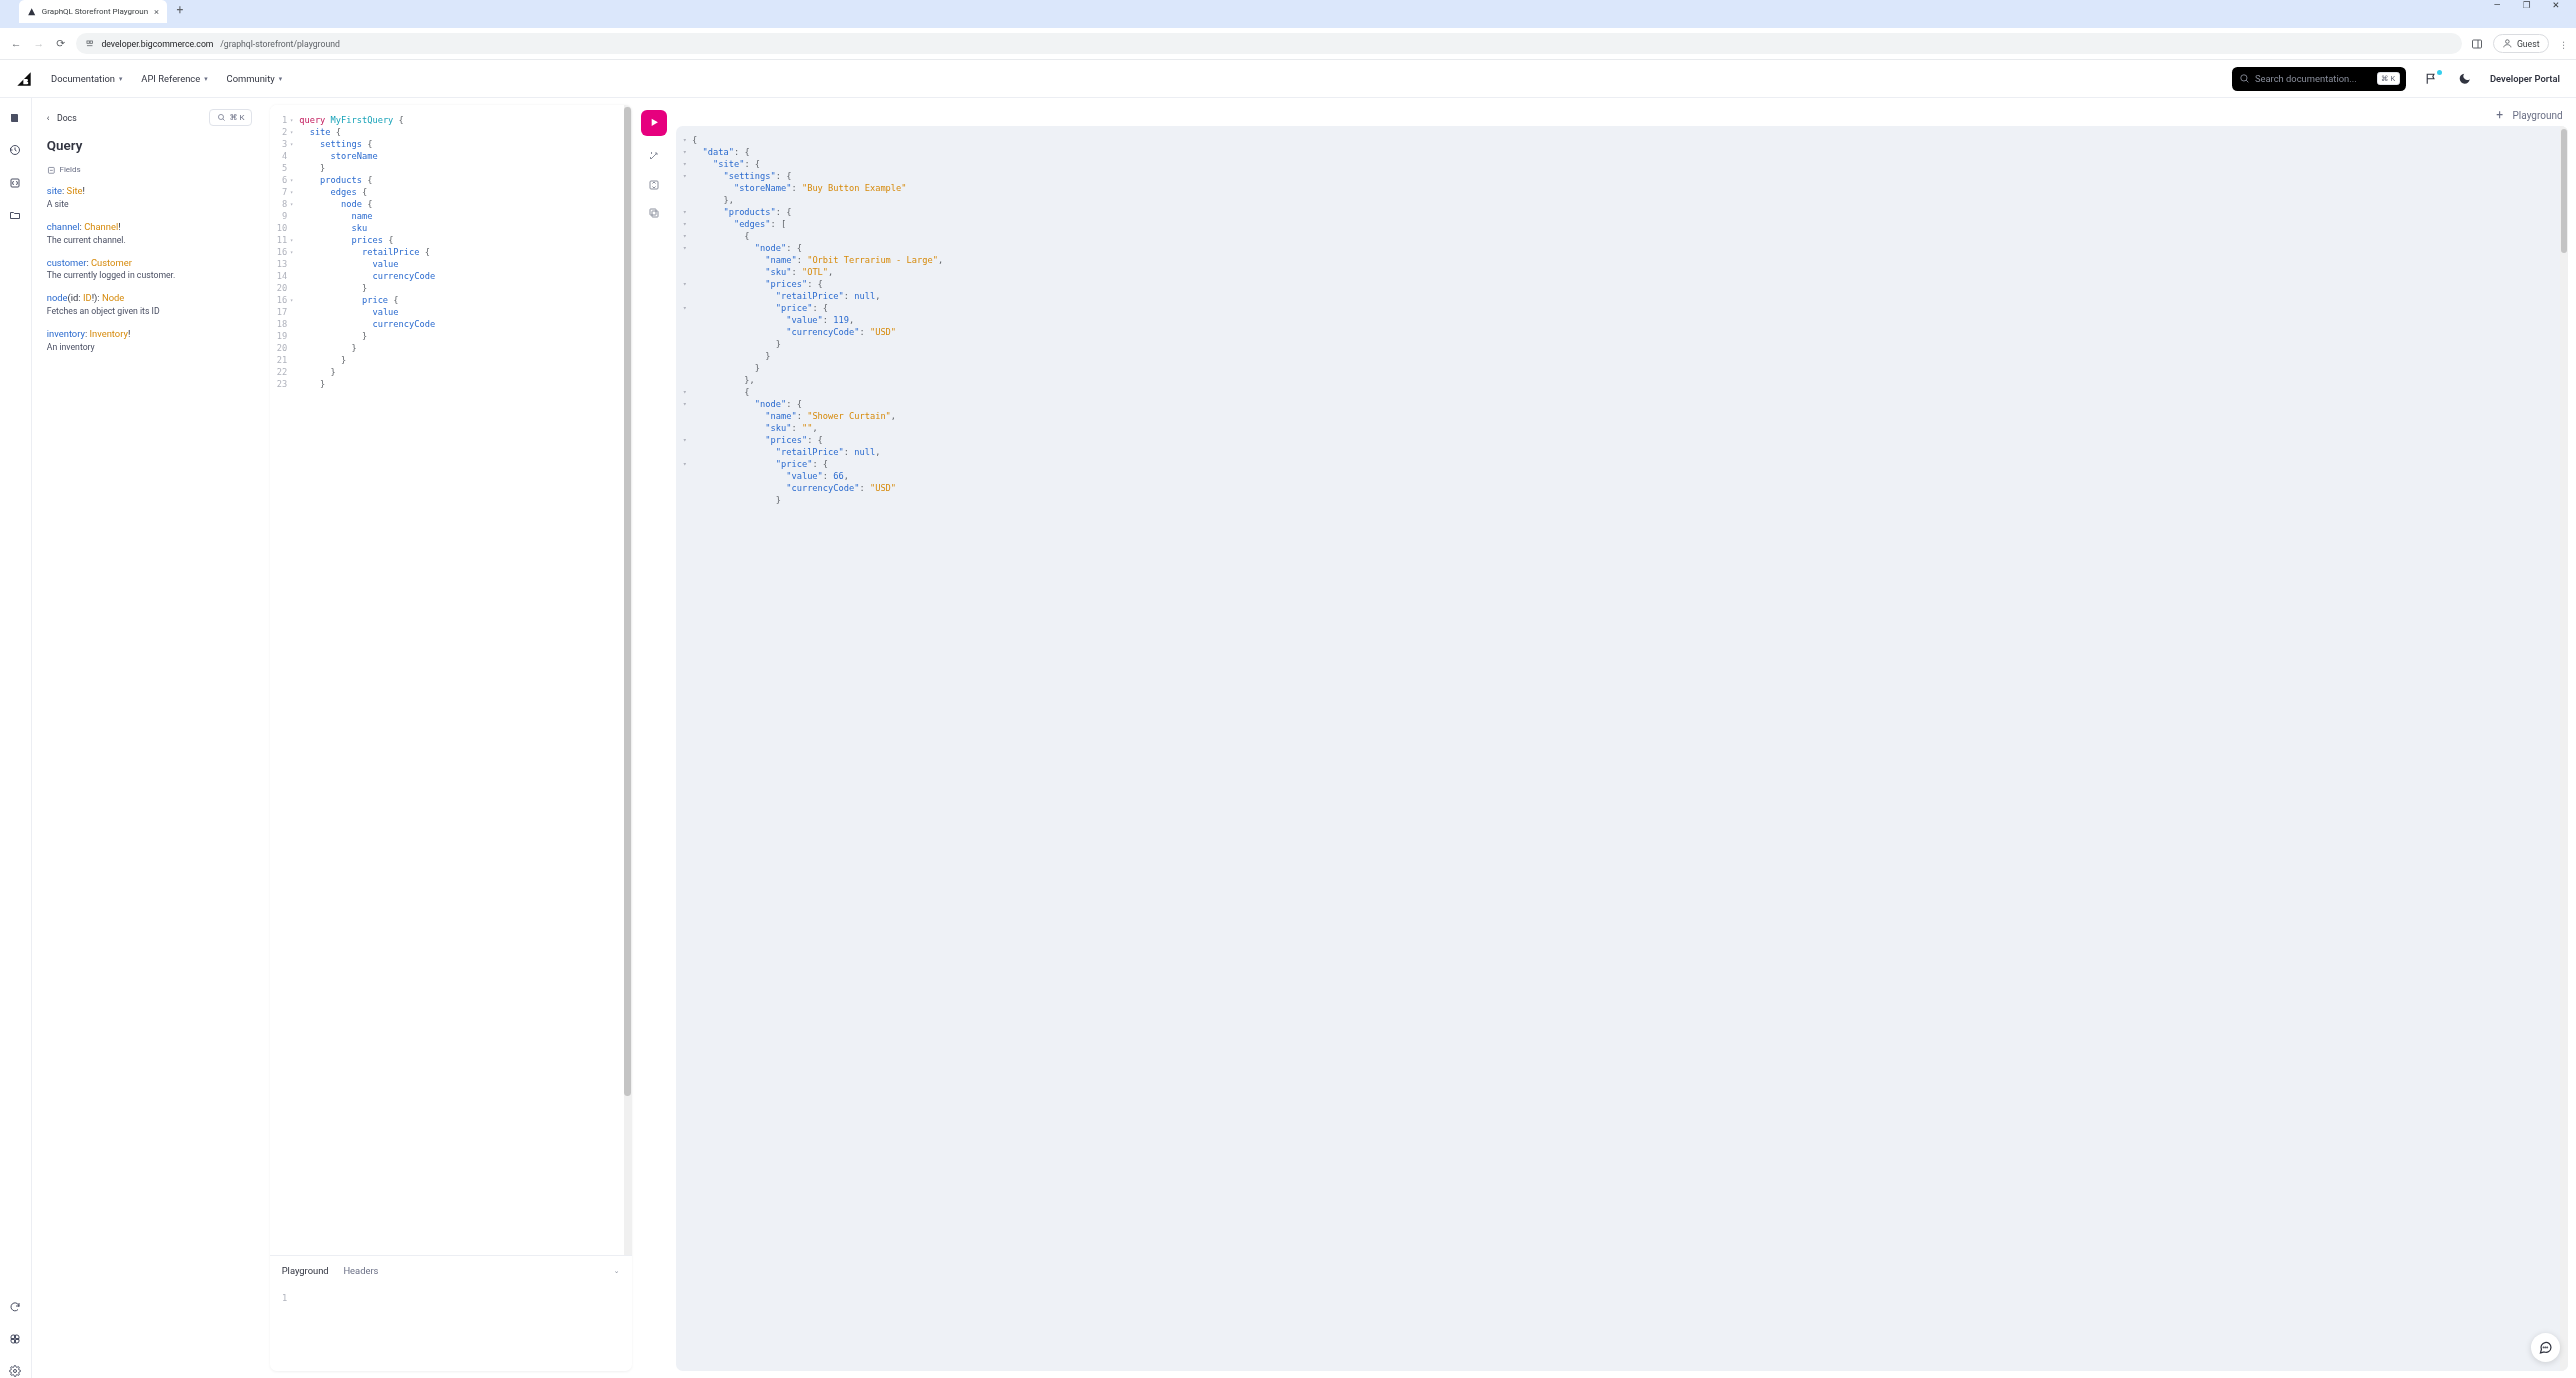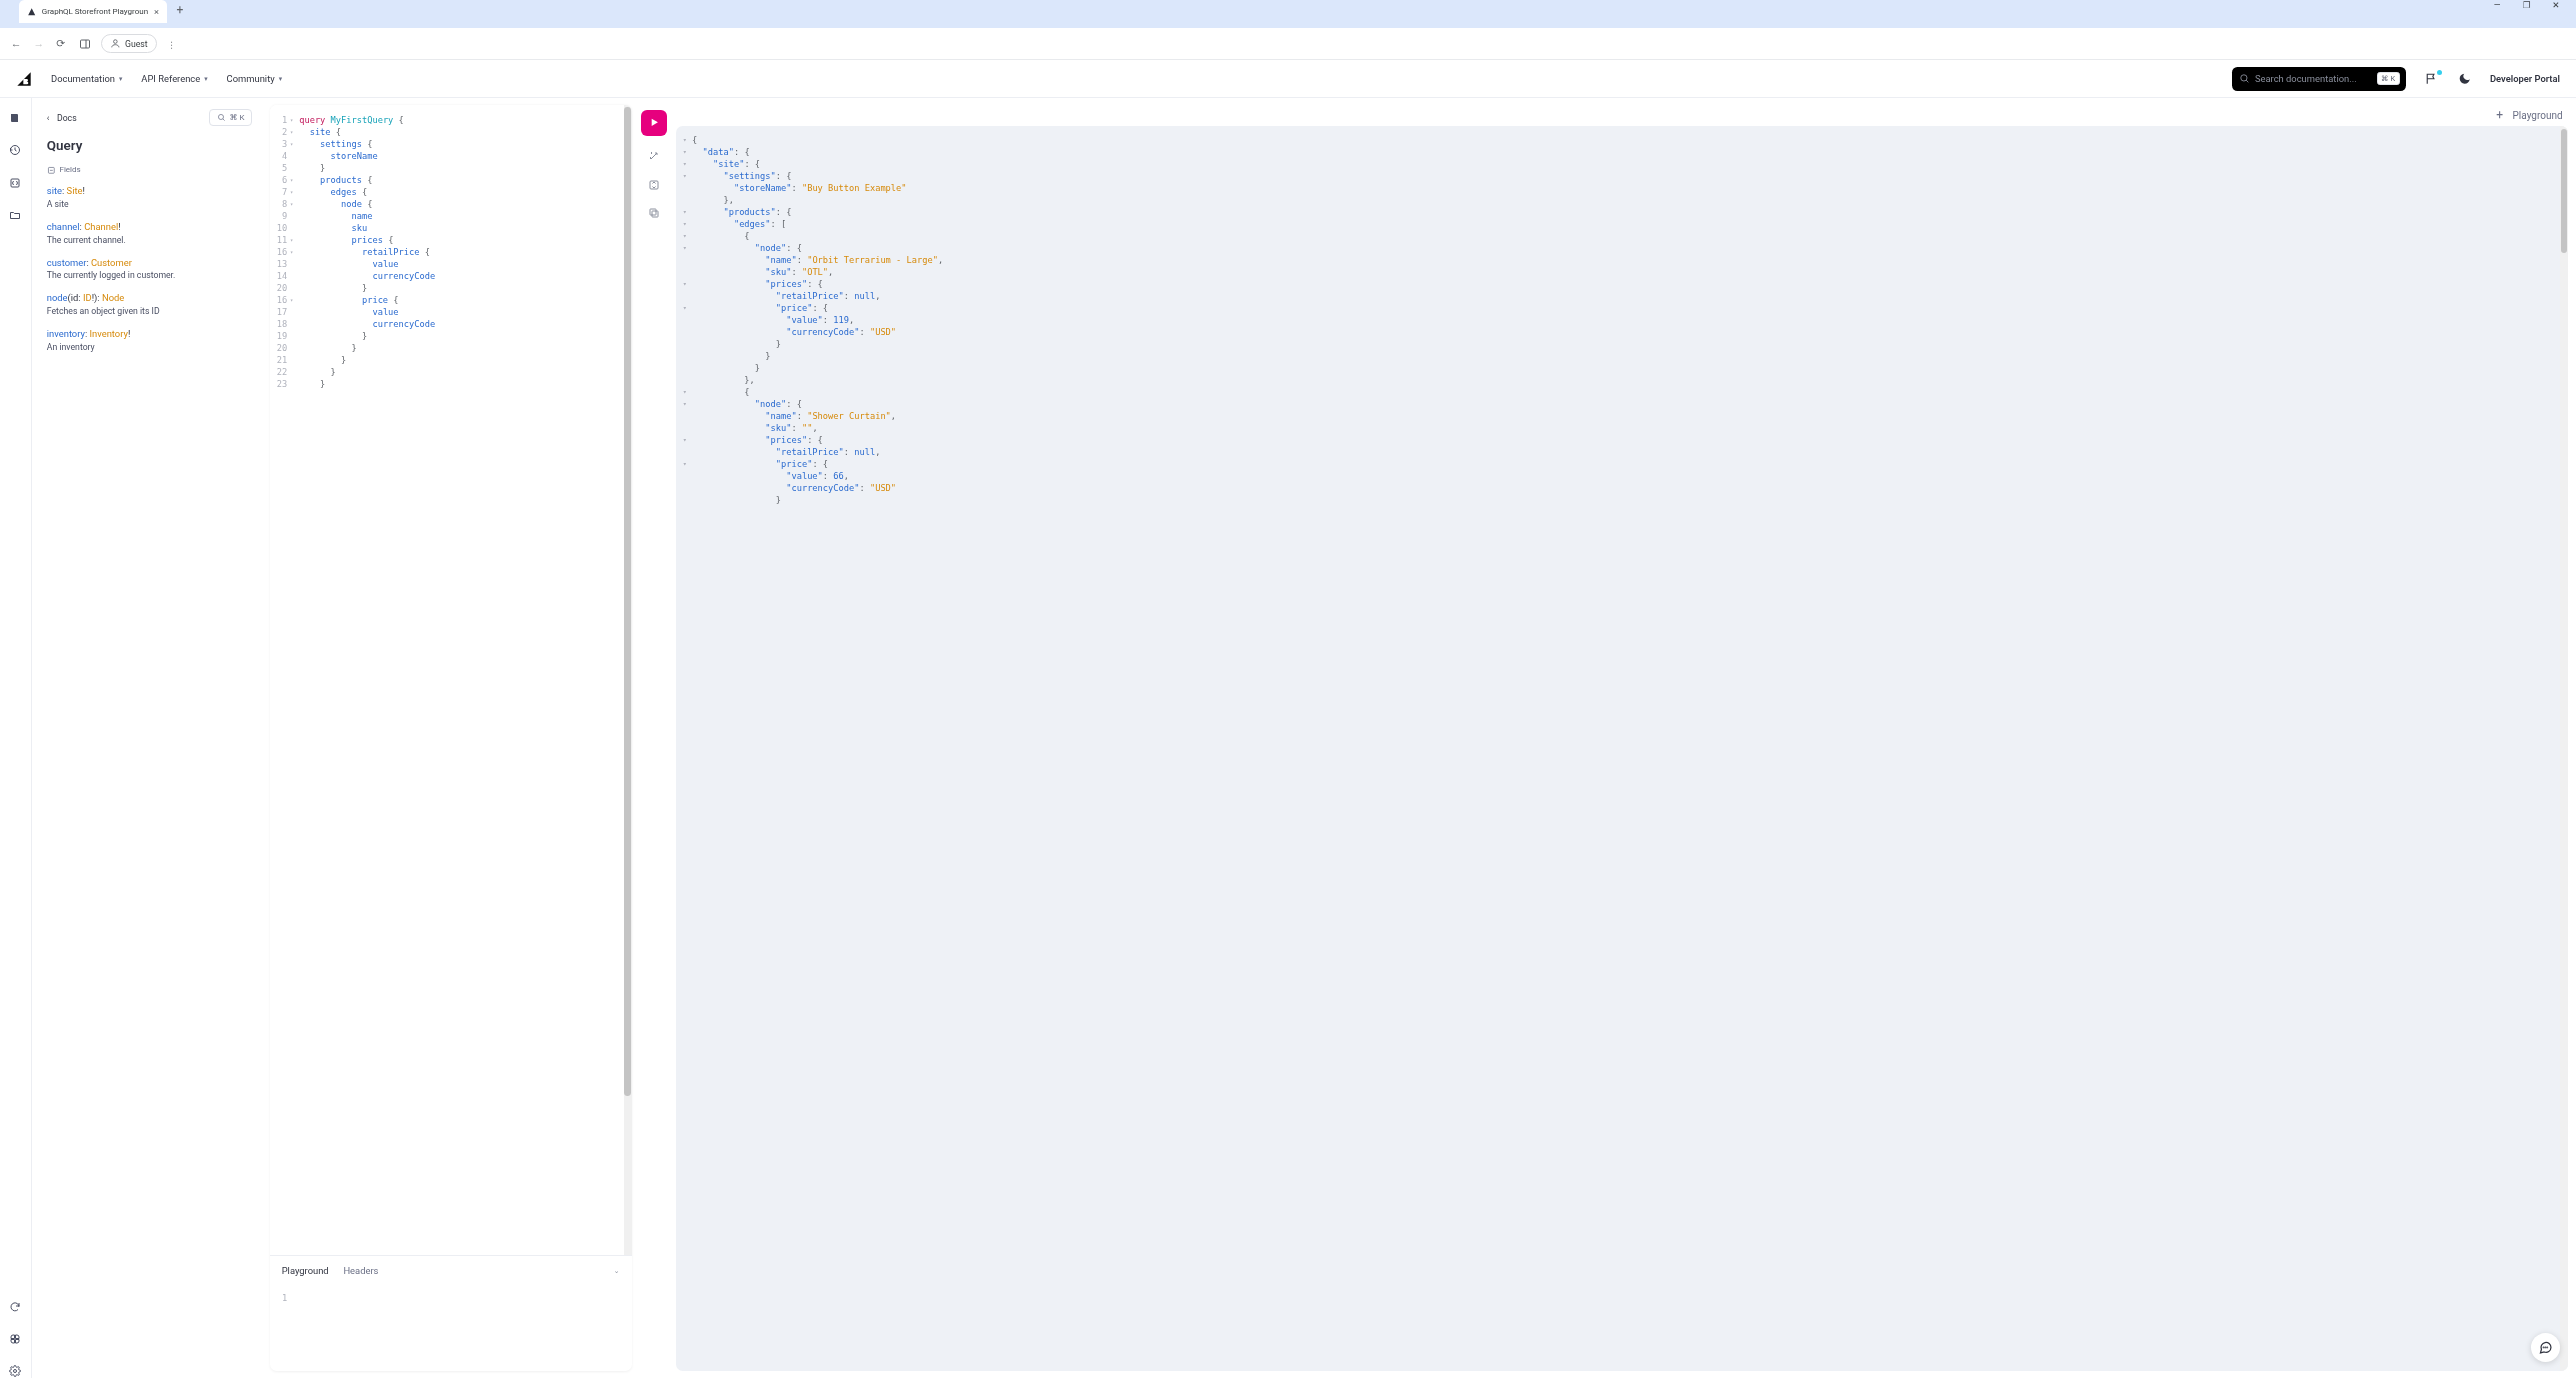--- a/index.html
+++ b/index.html
@@ -134,20 +134,31 @@
       <span>—</span>
       <span>❐</span>
       <span>✕</span>
     </div>
   </div>
   <div class="addr-row">
     <div class="nav-icons">
       <span>←</span>
       <span style="opacity:.4">→</span>
       <span>⟳</span>
+    </div>
+    <div class="addr-bar">
+      <span>
+        <svg width="9.4" height="9.4" viewBox="0 0 24 24" fill="none" stroke="#5f6368" stroke-width="2">
+            <rect x="5" y="5" width="6" height="6"></rect>
+            <rect x="13" y="5" width="6" height="6"></rect>
+            <line x1="5" y1="17" x2="19" y2="17"></line>
+          </svg>
+      </span>
+      <span class="domain">developer.bigcommerce.com</span>
+        <span class="path">/graphql-storefront/playground</span>
     </div>
     <div class="right-icons">
       <span class="icon-btn">
         <svg width="12" height="12" viewBox="0 0 24 24" fill="none" stroke="#5f6368" stroke-width="2">
             <rect x="3" y="4" width="18" height="16" rx="2"></rect>
             <line x1="14" y1="4" x2="14" y2="20"></line>
           </svg>
       </span>
       <div class="guest-pill">
         <svg width="10.7" height="10.7" viewBox="0 0 24 24" fill="none" stroke="#5f6368" stroke-width="2">

